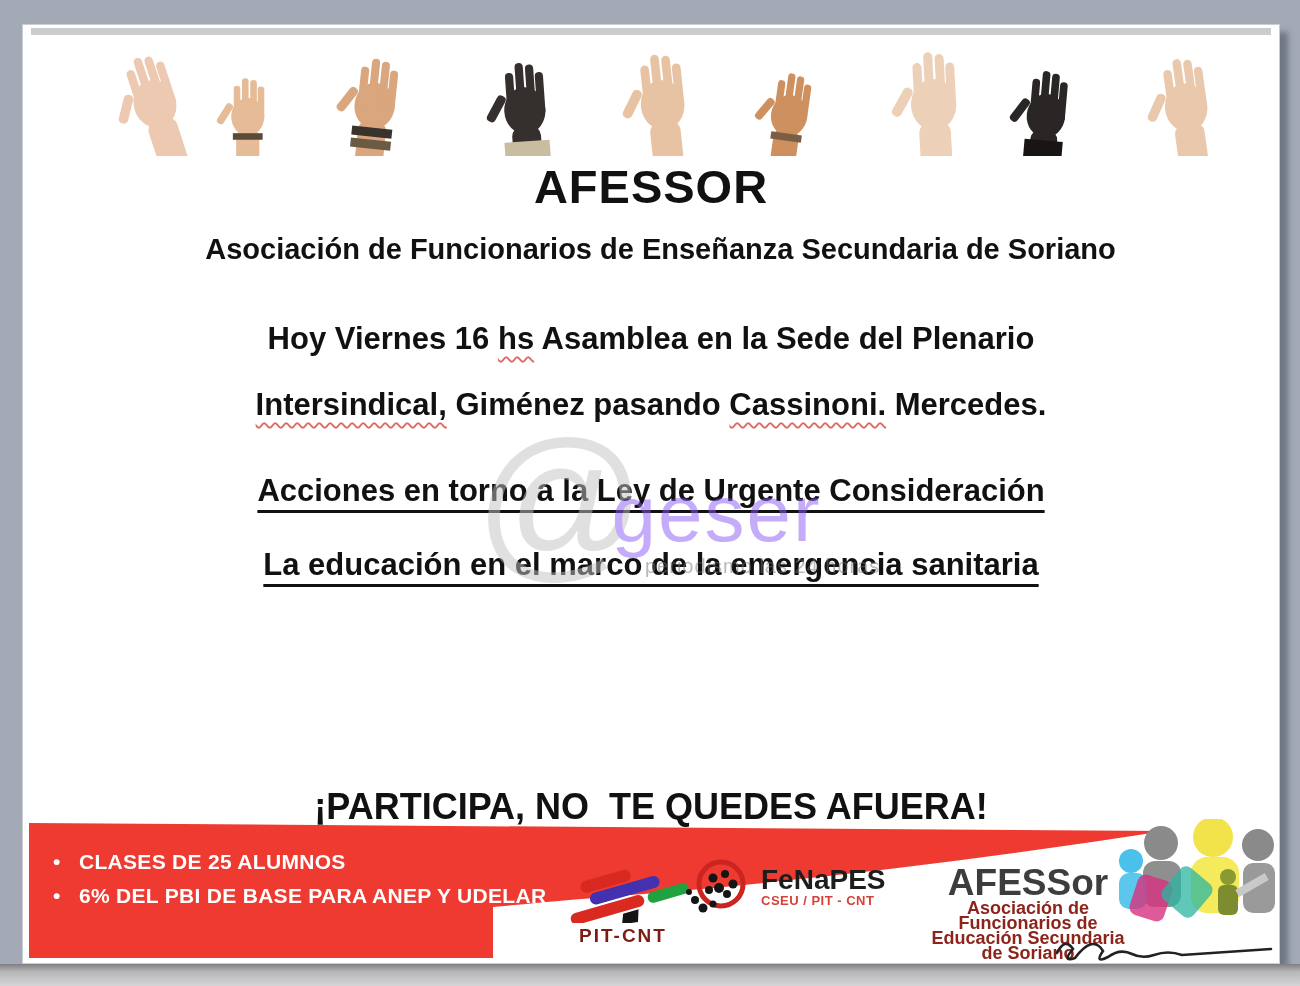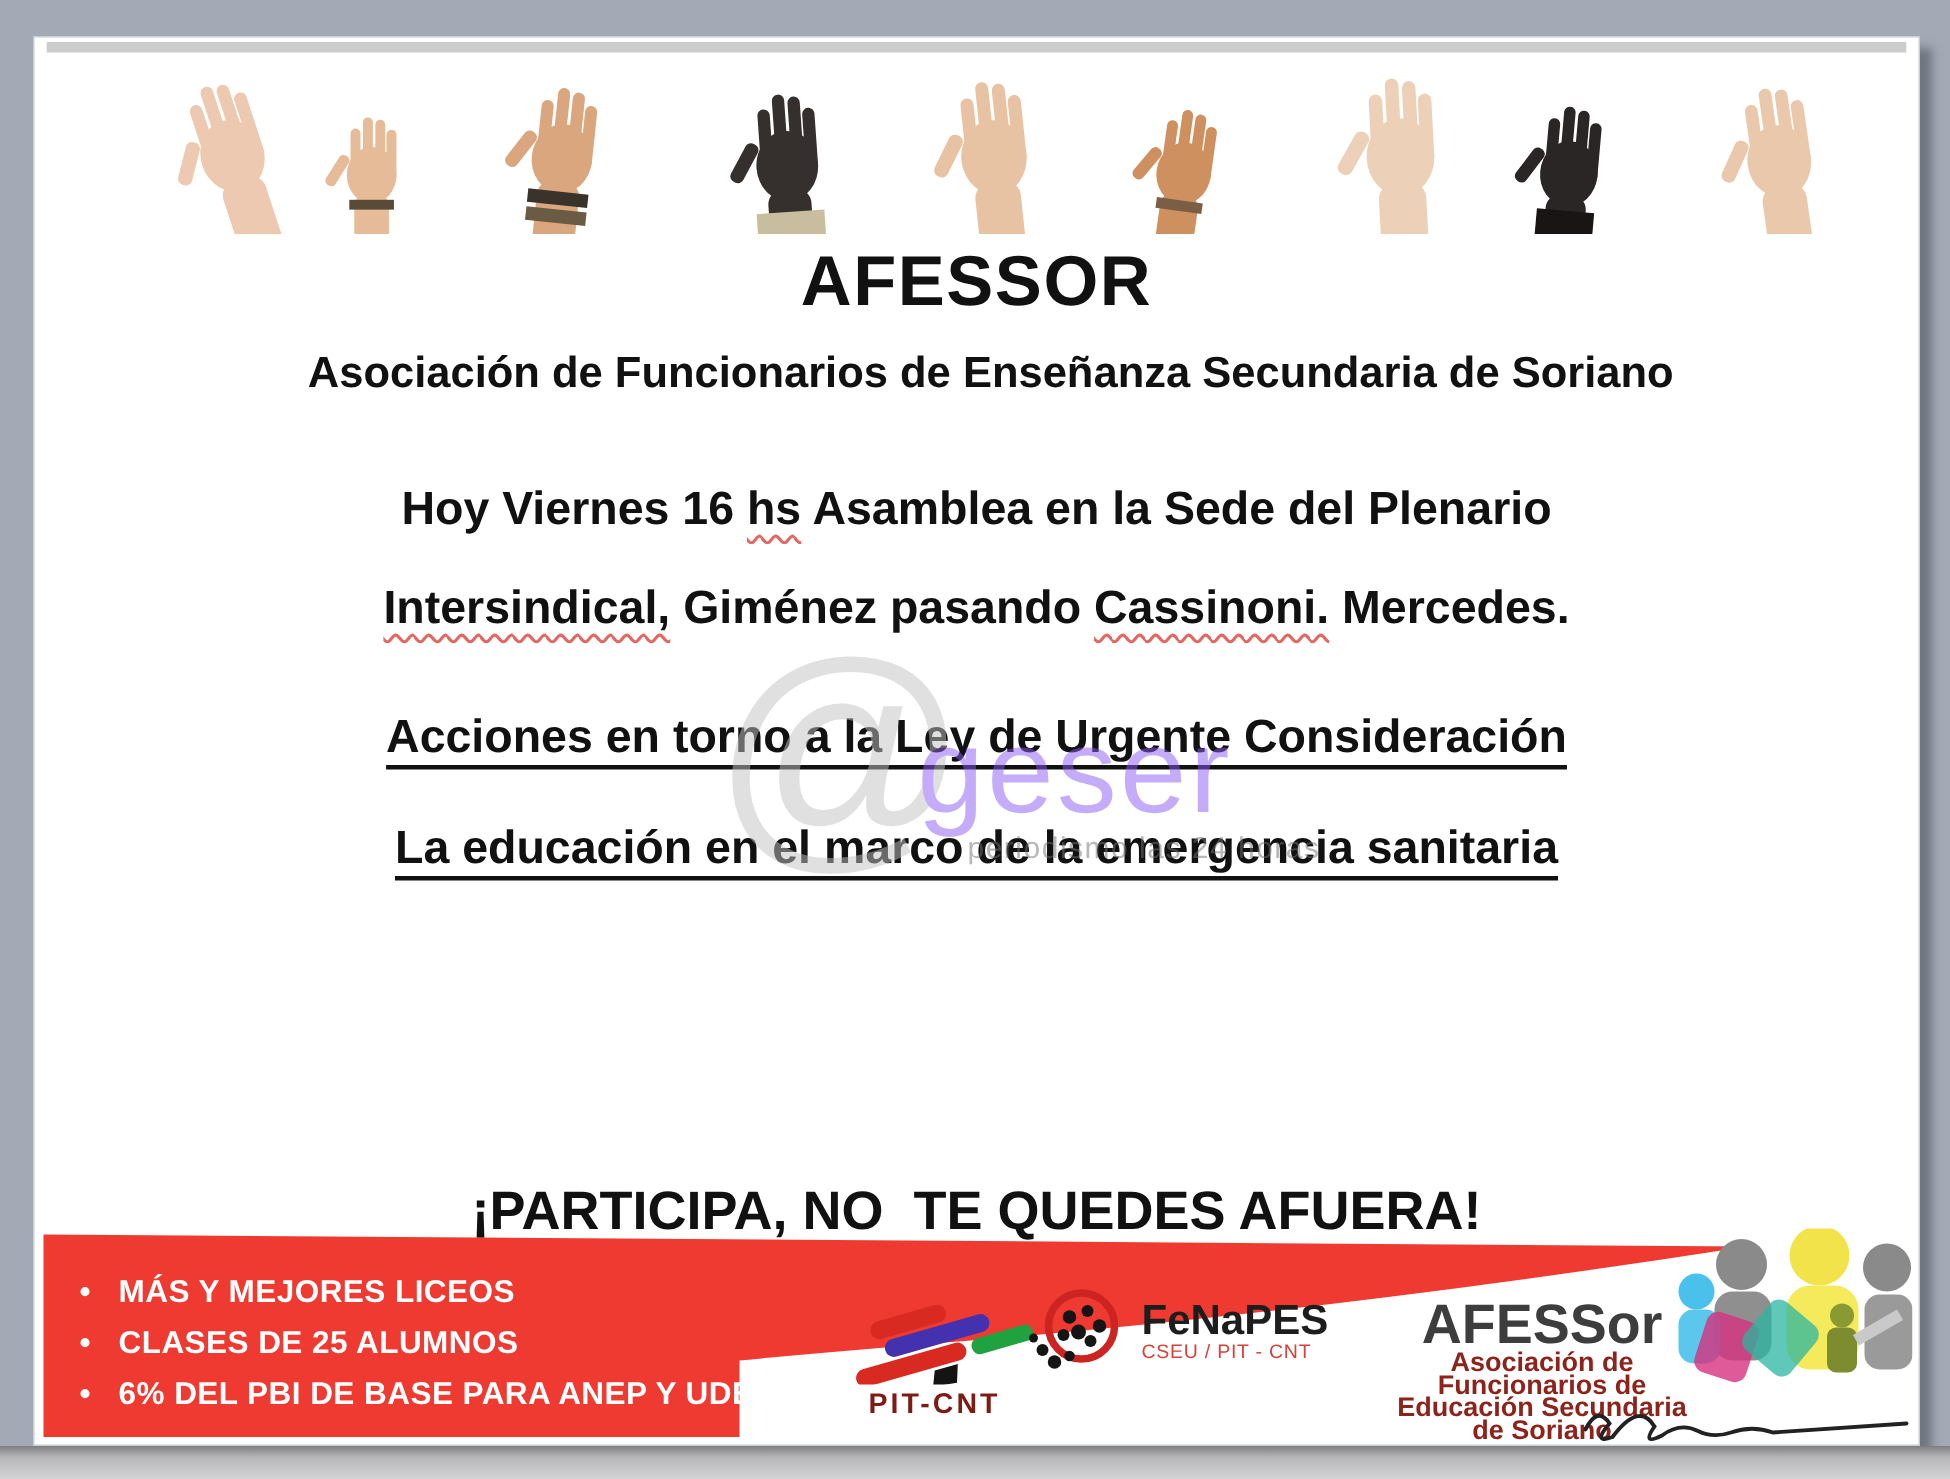--- a/index.html
+++ b/index.html
@@ -63,21 +63,21 @@
     position:absolute;left:30px;top:30px;margin:0;padding:0;list-style:none;
     color:#ffffff;font-size:21px;font-weight:bold;line-height:34px;letter-spacing:.3px;
   }
   .bullets li .dot{display:inline-block;width:26px;}
   
   .logo-pit{position:absolute;left:505px;top:52px;width:190px;text-align:center;}
   .logo-pit .pit-label{font-size:19px;font-weight:bold;color:#7d1b15;letter-spacing:2px;margin-top:-2px;}
   .logo-fen{position:absolute;left:660px;top:41px;display:flex;align-items:center;}
   .logo-fen .fen-text{margin-left:6px;}
   .fen-name{font-size:28px;font-weight:bold;color:#1d1d1d;line-height:26px;}
-  .fen-sub{font-size:13px;font-weight:normal;color:#d5423a;letter-spacing:.5px;}
+  .fen-sub{font-size:13px;font-weight:bold;color:#d5423a;letter-spacing:.5px;}
   .logo-afe{position:absolute;left:905px;top:50px;text-align:center;width:200px;}
   .afe-name{font-size:37px;font-weight:bold;color:#3d3d3d;line-height:36px;}
   .afe-sub{font-size:18px;font-weight:bold;color:#8c241c;line-height:15px;}
   .people{position:absolute;left:1092px;top:4px;width:160px;height:118px;}
   .signature{position:absolute;left:1030px;top:120px;width:225px;height:26px;}
 </style>
 </head>
 <body>
 
 <div class="page">
@@ -148,21 +148,20 @@
     <span class="at">@</span><span class="gname">geser</span>
     <div class="tagline">periodismo las 24 horas</div>
   </div>
 
   <div class="banner">
     <svg class="red-shape" viewBox="0 0 1256 148" preserveAspectRatio="none">
       <path d="M6,8 L1142,16 Q885,56 645,77 Q532,86 470,92 L470,143 L6,143 Z" fill="#ee3a31"></path>
     </svg>
 
     <ul class="bullets">
-      <li><span class="dot">•</span><span>MÁS Y MEJORES LICEOS</span></li>
       <li><span class="dot">•</span><span>CLASES DE 25 ALUMNOS</span></li>
       <li><span class="dot">•</span><span>6% DEL PBI DE BASE PARA ANEP Y UDELAR</span></li>
     </ul>
 
     <div class="logo-pit">
       <svg width="150" height="56" viewBox="0 0 150 56">
         <g transform="rotate(-16 75 28)">
           <rect x="36" y="4" width="52" height="12" rx="6" fill="#d82a20"></rect>
           <rect x="42" y="18" width="72" height="12" rx="6" fill="#4331b0"></rect>
           <rect x="18" y="32" width="76" height="12" rx="6" fill="#d82a20"></rect>

